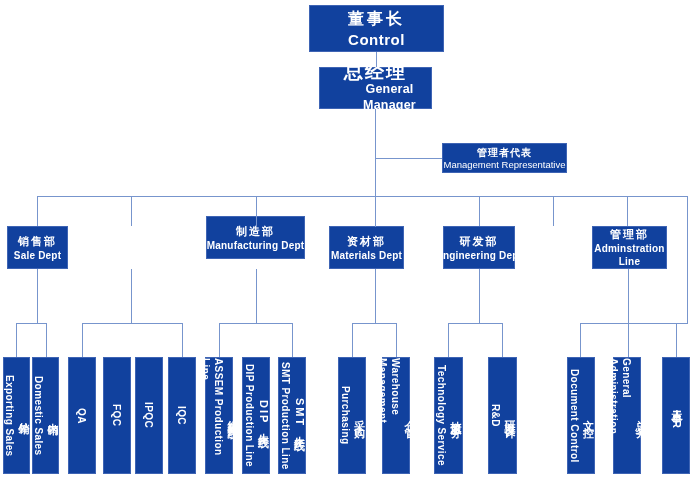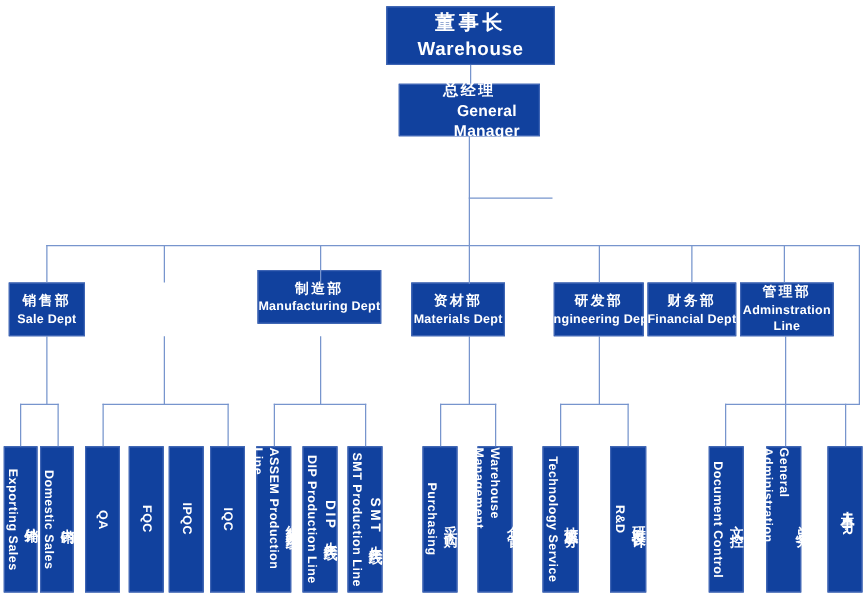--- a/index.html
+++ b/index.html
@@ -17,21 +17,21 @@
     text-decoration:underline;
   }
   .node{
     position:absolute;background:var(--box);border:1px solid var(--box-border);
     box-sizing:border-box;display:flex;flex-direction:column;
     align-items:center;justify-content:center;text-align:center;
   }
   .node .cn{letter-spacing:2px;}
   .chairman .cn{font-size:16px;font-weight:600;letter-spacing:3px;line-height:22px;}
   .chairman .en{font-size:15px;font-weight:600;line-height:19px;letter-spacing:0.5px;}
-  .gm .cn{font-size:12px;font-weight:600;line-height:18px;}
+  .gm .cn{font-size:19px;font-weight:600;line-height:18px;}
   .gm .en{font-size:12.5px;font-weight:600;line-height:16px;letter-spacing:0.2px;margin-left:28px;}
   .rep .cn{font-size:10px;font-weight:600;line-height:13px;letter-spacing:1px;}
   .rep .en{font-size:9.5px;line-height:12px;white-space:nowrap;}
   .dept .cn{font-size:11px;font-weight:600;line-height:15px;}
   .dept .en{font-size:10px;font-weight:600;line-height:13px;white-space:nowrap;letter-spacing:0.2px;}
   .dept.wrap .en{white-space:normal;}
   .vbox{
     position:absolute;top:357px;height:117px;background:var(--box);
     border:1px solid var(--box-border);box-sizing:border-box;
     display:flex;align-items:center;justify-content:center;
@@ -44,46 +44,46 @@
   .hline{height:1px;}
   .vline{width:1px;}
 </style>
 </head>
 <body>
 
 <div id="stage">
 
   <div class="node chairman" style="left:309px;top:5px;width:135px;height:47px;">
     <span class="cn">董事长</span>
-    <span class="en">Warehouse</span>
+    <span class="en">Control</span>
   </div>
   <div class="node gm" style="left:319px;top:67px;width:113px;height:42px;">
     <span class="cn">总经理</span>
     <span class="en">General Manager</span>
   </div>
+  <div class="node rep" style="left:442px;top:143px;width:125px;height:30px;">
+    <span class="cn">管理者代表</span>
+    <span class="en">Management Representative</span>
+  </div>
 
   <div class="node dept" style="left:7px;top:226px;width:61px;height:43px;">
     <span class="cn">销售部</span>
     <span class="en">Sale Dept</span>
   </div>
   <div class="node dept" style="left:206px;top:216px;width:99px;height:43px;">
     <span class="cn">制造部</span>
     <span class="en">Manufacturing Dept</span>
   </div>
   <div class="node dept" style="left:329px;top:226px;width:75px;height:43px;">
     <span class="cn">资材部</span>
     <span class="en">Materials Dept</span>
   </div>
   <div class="node dept" style="left:443px;top:226px;width:72px;height:43px;">
     <span class="cn">研发部</span>
     <span class="en">Engineering Dept</span>
-  </div>
-  <div class="node dept" style="left:518px;top:226px;width:71px;height:43px;">
-    <span class="cn">财务部</span>
-    <span class="en">Financial Dept</span>
   </div>
   <div class="node dept wrap" style="left:592px;top:226px;width:75px;height:43px;">
     <span class="cn">管理部</span>
     <span class="en">Adminstration Line</span>
   </div>
 
   <div class="vbox" style="left:3px;width:27px;">
     <div class="vt">
         <span class="cn">外销</span>
         <span class="en">Exporting Sales</span>

